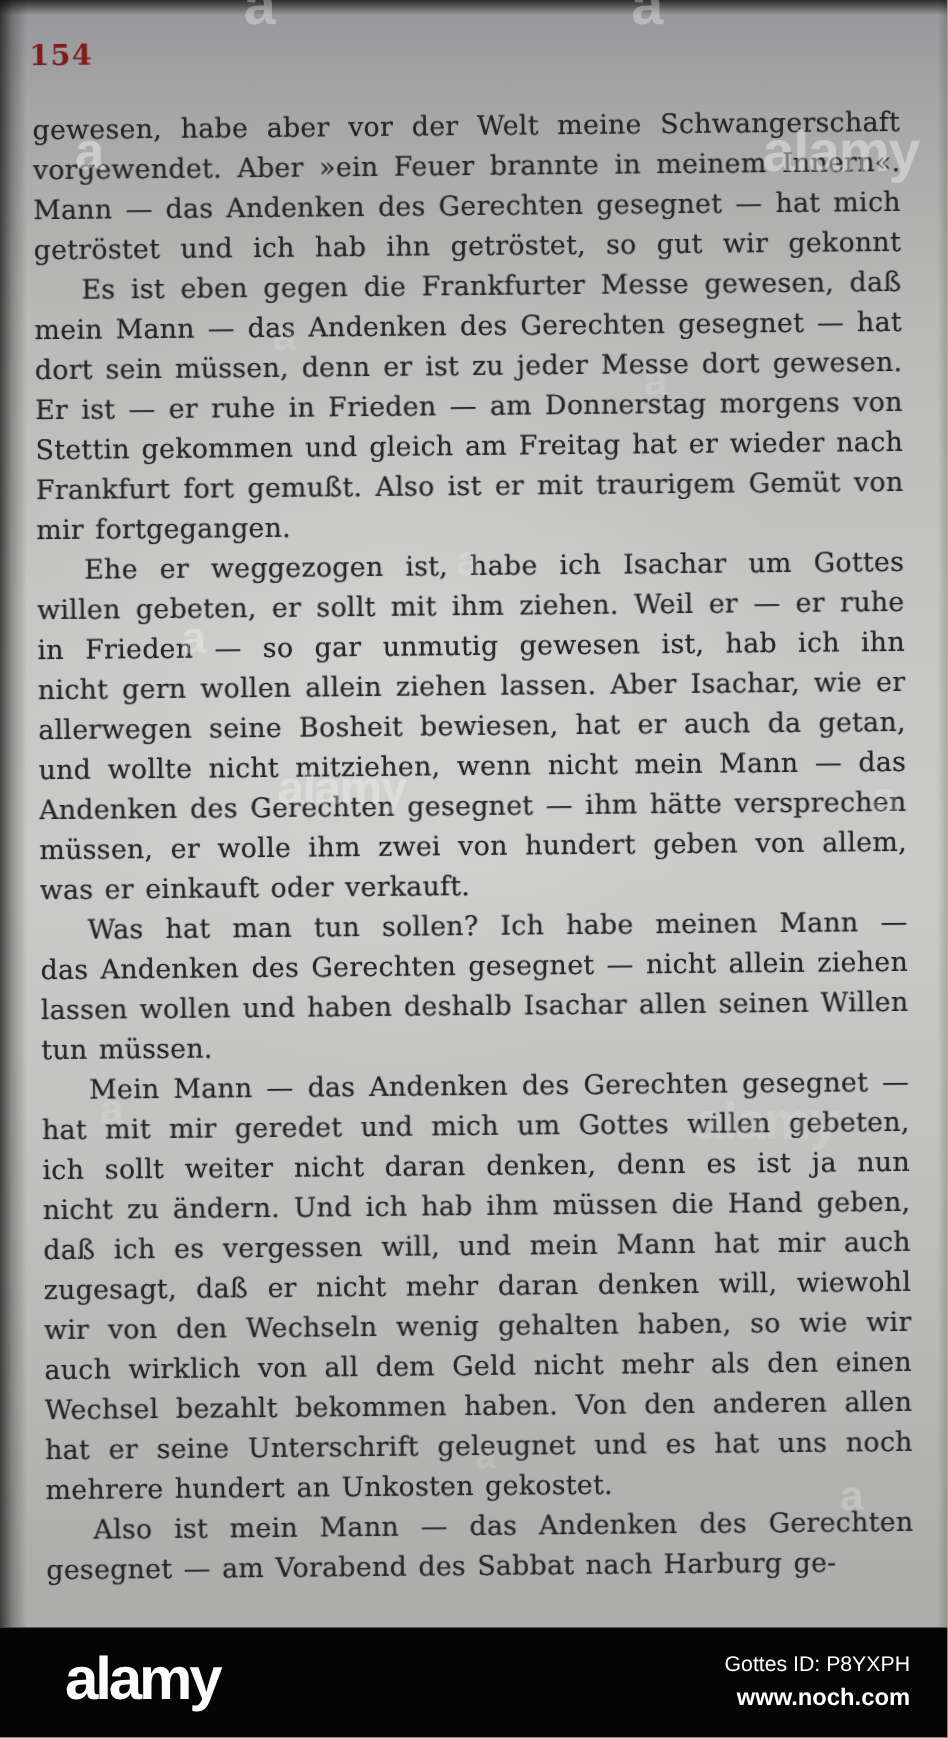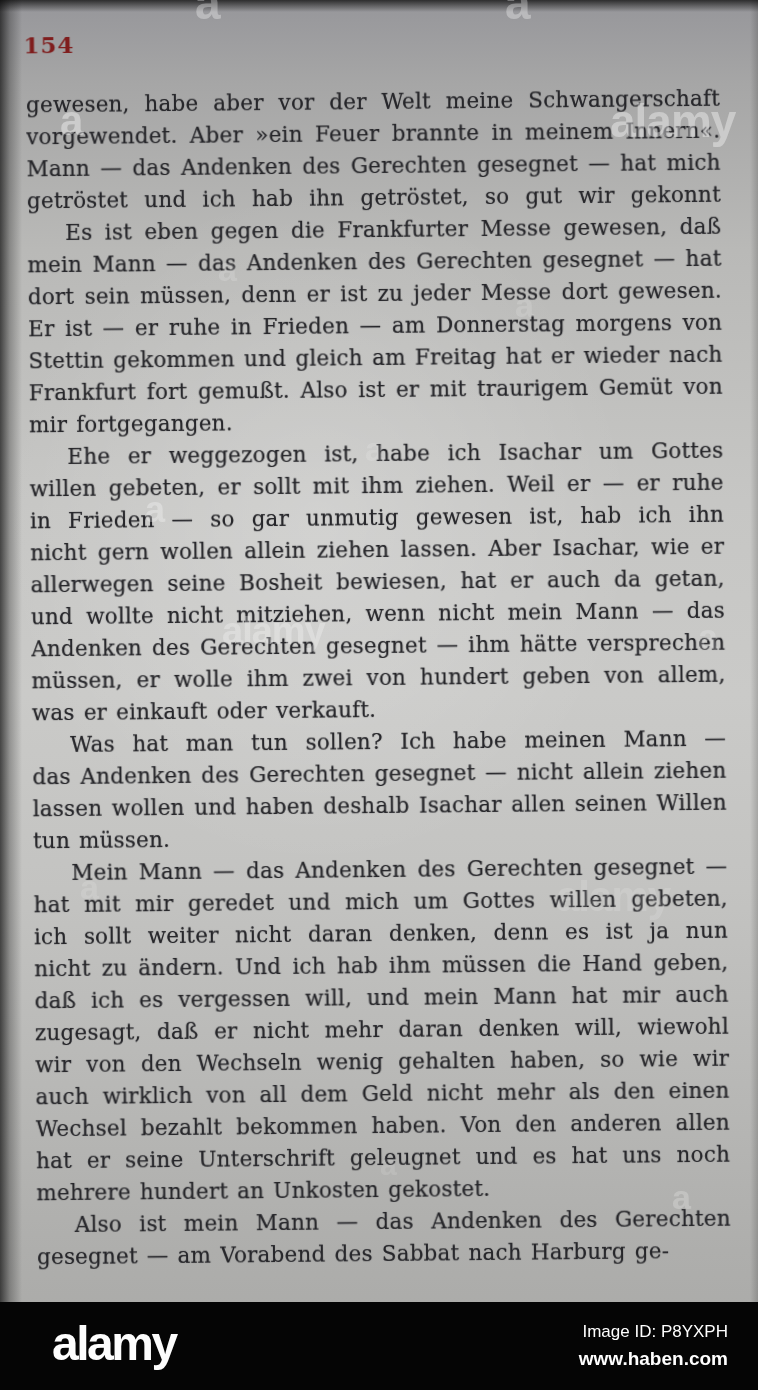--- a/index.html
+++ b/index.html
@@ -134,17 +134,17 @@
       <div class="wm" style="left: 698px; top: 620px; font-size: 36px; opacity: 0.2;">a</div>
       <div class="wm" style="left: 556px; top: 876px; font-size: 42px; opacity: 0.14;">alamy</div>
       <div class="wm" style="left: 80px; top: 870px; font-size: 34px; opacity: 0.14;">a</div>
       <div class="wm" style="left: 672px; top: 1180px; font-size: 34px; opacity: 0.22;">a</div>
       <div class="wm" style="left: 380px; top: 1150px; font-size: 30px; opacity: 0.12;">a</div>
     </div>
 
   <div class="alamy-bar">
     <div class="alamy-logo">alamy</div>
     <div class="alamy-meta">
-      <div class="image-id">Image ID: P8YXPH</div>
-      <div class="url">www.haben.com</div>
+      <div class="image-id">Gottes ID: P8YXPH</div>
+      <div class="url">www.noch.com</div>
     </div>
   </div>
 </div>
 
 </body></html>

